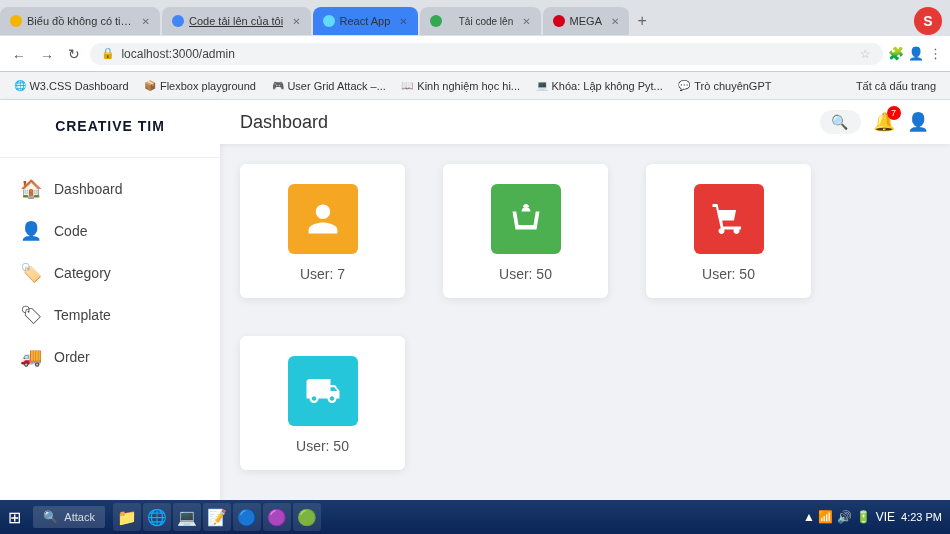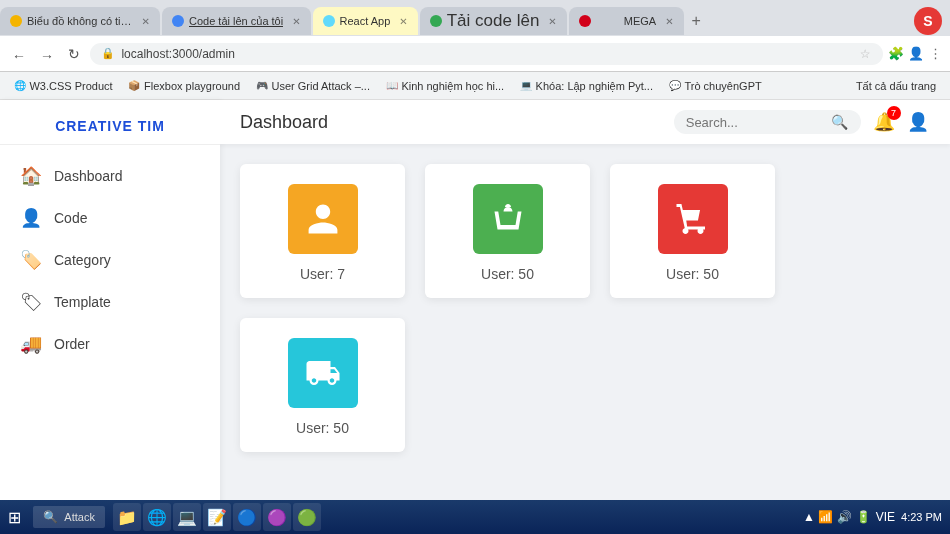--- a/index.html
+++ b/index.html
@@ -25,21 +25,21 @@
       font-size: 11px;
       color: #333;
       background: #c8cdd5;
       margin-right: 2px;
       white-space: nowrap;
       max-width: 160px;
       overflow: hidden;
       cursor: pointer;
       gap: 5px;
     }
-    .tab.active { background: #fef9c3; text-align: right; }
+    .tab.active { background: #3b82f6; text-align: right; }
     .tab-icon { width: 12px; height: 12px; border-radius: 50%; flex-shrink: 0; }
     .tab-close { margin-left: 4px; opacity: 0.6; font-size: 10px; flex-shrink: 0; }
 
     .address-bar {
       display: flex;
       align-items: center;
       background: #fff;
       height: 36px;
       padding: 0 8px;
       gap: 6px;
@@ -101,24 +101,24 @@
     
     .sidebar {
       width: 220px;
       background: #fff;
       flex-shrink: 0;
       padding: 0;
       box-shadow: 2px 0 5px rgba(0,0,0,0.05);
     }
     .sidebar-brand {
       text-align: center;
-      padding: 18px 10px 10px;
+      padding: 18px 10px 23px;
       font-size: 14px;
       font-weight: bold;
-      color: #1d4ed8;
+      color: #0f172a;
       border-bottom: 1px solid #eee;
       letter-spacing: 1px;
     }
     .sidebar-nav { padding: 10px 0; }
     .nav-item {
       display: flex;
       align-items: center;
       padding: 10px 20px;
       cursor: pointer;
       gap: 12px;
@@ -186,21 +186,21 @@
       align-items: center;
       justify-content: center;
     }
 
     .dashboard-body {
       padding: 20px;
     }
 
     .cards-grid {
       display: flex;
-      gap: 20px;
+      gap: 38px;
       flex-wrap: wrap;
       align-items: center;
     }
 
     .stat-card {
       background: #fff;
       border-radius: 6px;
       box-shadow: 0 2px 8px rgba(0,0,0,0.08);
       width: 165px;
       padding: 20px 16px 16px;
@@ -305,26 +305,26 @@
       <span style="font-size:11px;overflow:hidden;text-overflow:ellipsis;text-decoration:underline;">Code tải lên của tôi</span>
       <span class="tab-close">✕</span>
     </div>
     <div class="tab active">
       <div class="tab-icon" style="background:#61dafb;"></div>
       <span style="font-size:11px;">React App</span>
       <span class="tab-close">✕</span>
     </div>
     <div class="tab">
       <div class="tab-icon" style="background:#34a853;"></div>
-      <span style="font-size:17px;overflow:hidden;text-overflow:ellipsis;">Tải code lên</span>
+      <span style="font-size:10px;overflow:hidden;text-overflow:ellipsis;margin-left:12px;">Tải code lên</span>
       <span class="tab-close">✕</span>
     </div>
     <div class="tab">
       <div class="tab-icon" style="background:#d2001a;"></div>
-      <span style="font-size:11px;margin-left:28px;">MEGA</span>
+      <span style="font-size:11px;">MEGA</span>
       <span class="tab-close">✕</span>
     </div>
     <span style="margin-left:6px;font-size:16px;color:#666;cursor:pointer;">+</span>
 
     <div style="margin-left:auto;display:flex;align-items:center;padding-right:8px;gap:4px;">
       <div style="width:28px;height:28px;background:#e53935;border-radius:50%;display:flex;align-items:center;justify-content:center;font-size:14px;font-weight:bold;color:#fff;">S</div>
     </div>
   </div>
 
   <div class="address-bar">
@@ -339,37 +339,37 @@
     <div class="address-icons">
       <span class="addr-icon">🧩</span>
       <span class="addr-icon">👤</span>
       <span class="addr-icon">⋮</span>
     </div>
   </div>
 
   <div class="bookmarks-bar">
     <div class="bookmark-item">
       <span class="bm-icon">🌐</span>
-      <span>W3.CSS Product</span>
+      <span>W3.CSS Dashboard</span>
     </div>
     <div class="bookmark-item">
       <span class="bm-icon">📦</span>
       <span>Flexbox playground</span>
     </div>
     <div class="bookmark-item">
       <span class="bm-icon">🎮</span>
       <span>User Grid Attack –...</span>
     </div>
     <div class="bookmark-item">
       <span class="bm-icon">📖</span>
       <span>Kinh nghiệm học hi...</span>
     </div>
     <div class="bookmark-item">
       <span class="bm-icon">💻</span>
-      <span>Khóa: Lập nghiệm Pyt...</span>
+      <span>Khóa: Lập không Pyt...</span>
     </div>
     <div class="bookmark-item">
       <span class="bm-icon">💬</span>
       <span>Trò chuyênGPT</span>
     </div>
     <div style="margin-left:auto;text-align:right;" class="bookmark-item">
       <span>Tất cả dấu trang</span>
     </div>
   </div>
 </div>
@@ -401,21 +401,20 @@
       </div>
     </nav>
   </div>
 
   <div class="main-content">
 
     <div class="main-header">
       <h1 class="page-title">Dashboard</h1>
       <div class="header-right">
         <div class="search-box">
-          <input class="search-input" type="text" placeholder="Search..." style="">
           <button class="search-btn">🔍</button>
         </div>
         <div class="header-icon">
           🔔
           <span class="notif-badge">7</span>
         </div>
         <div class="header-icon">👤</div>
       </div>
     </div>
 

